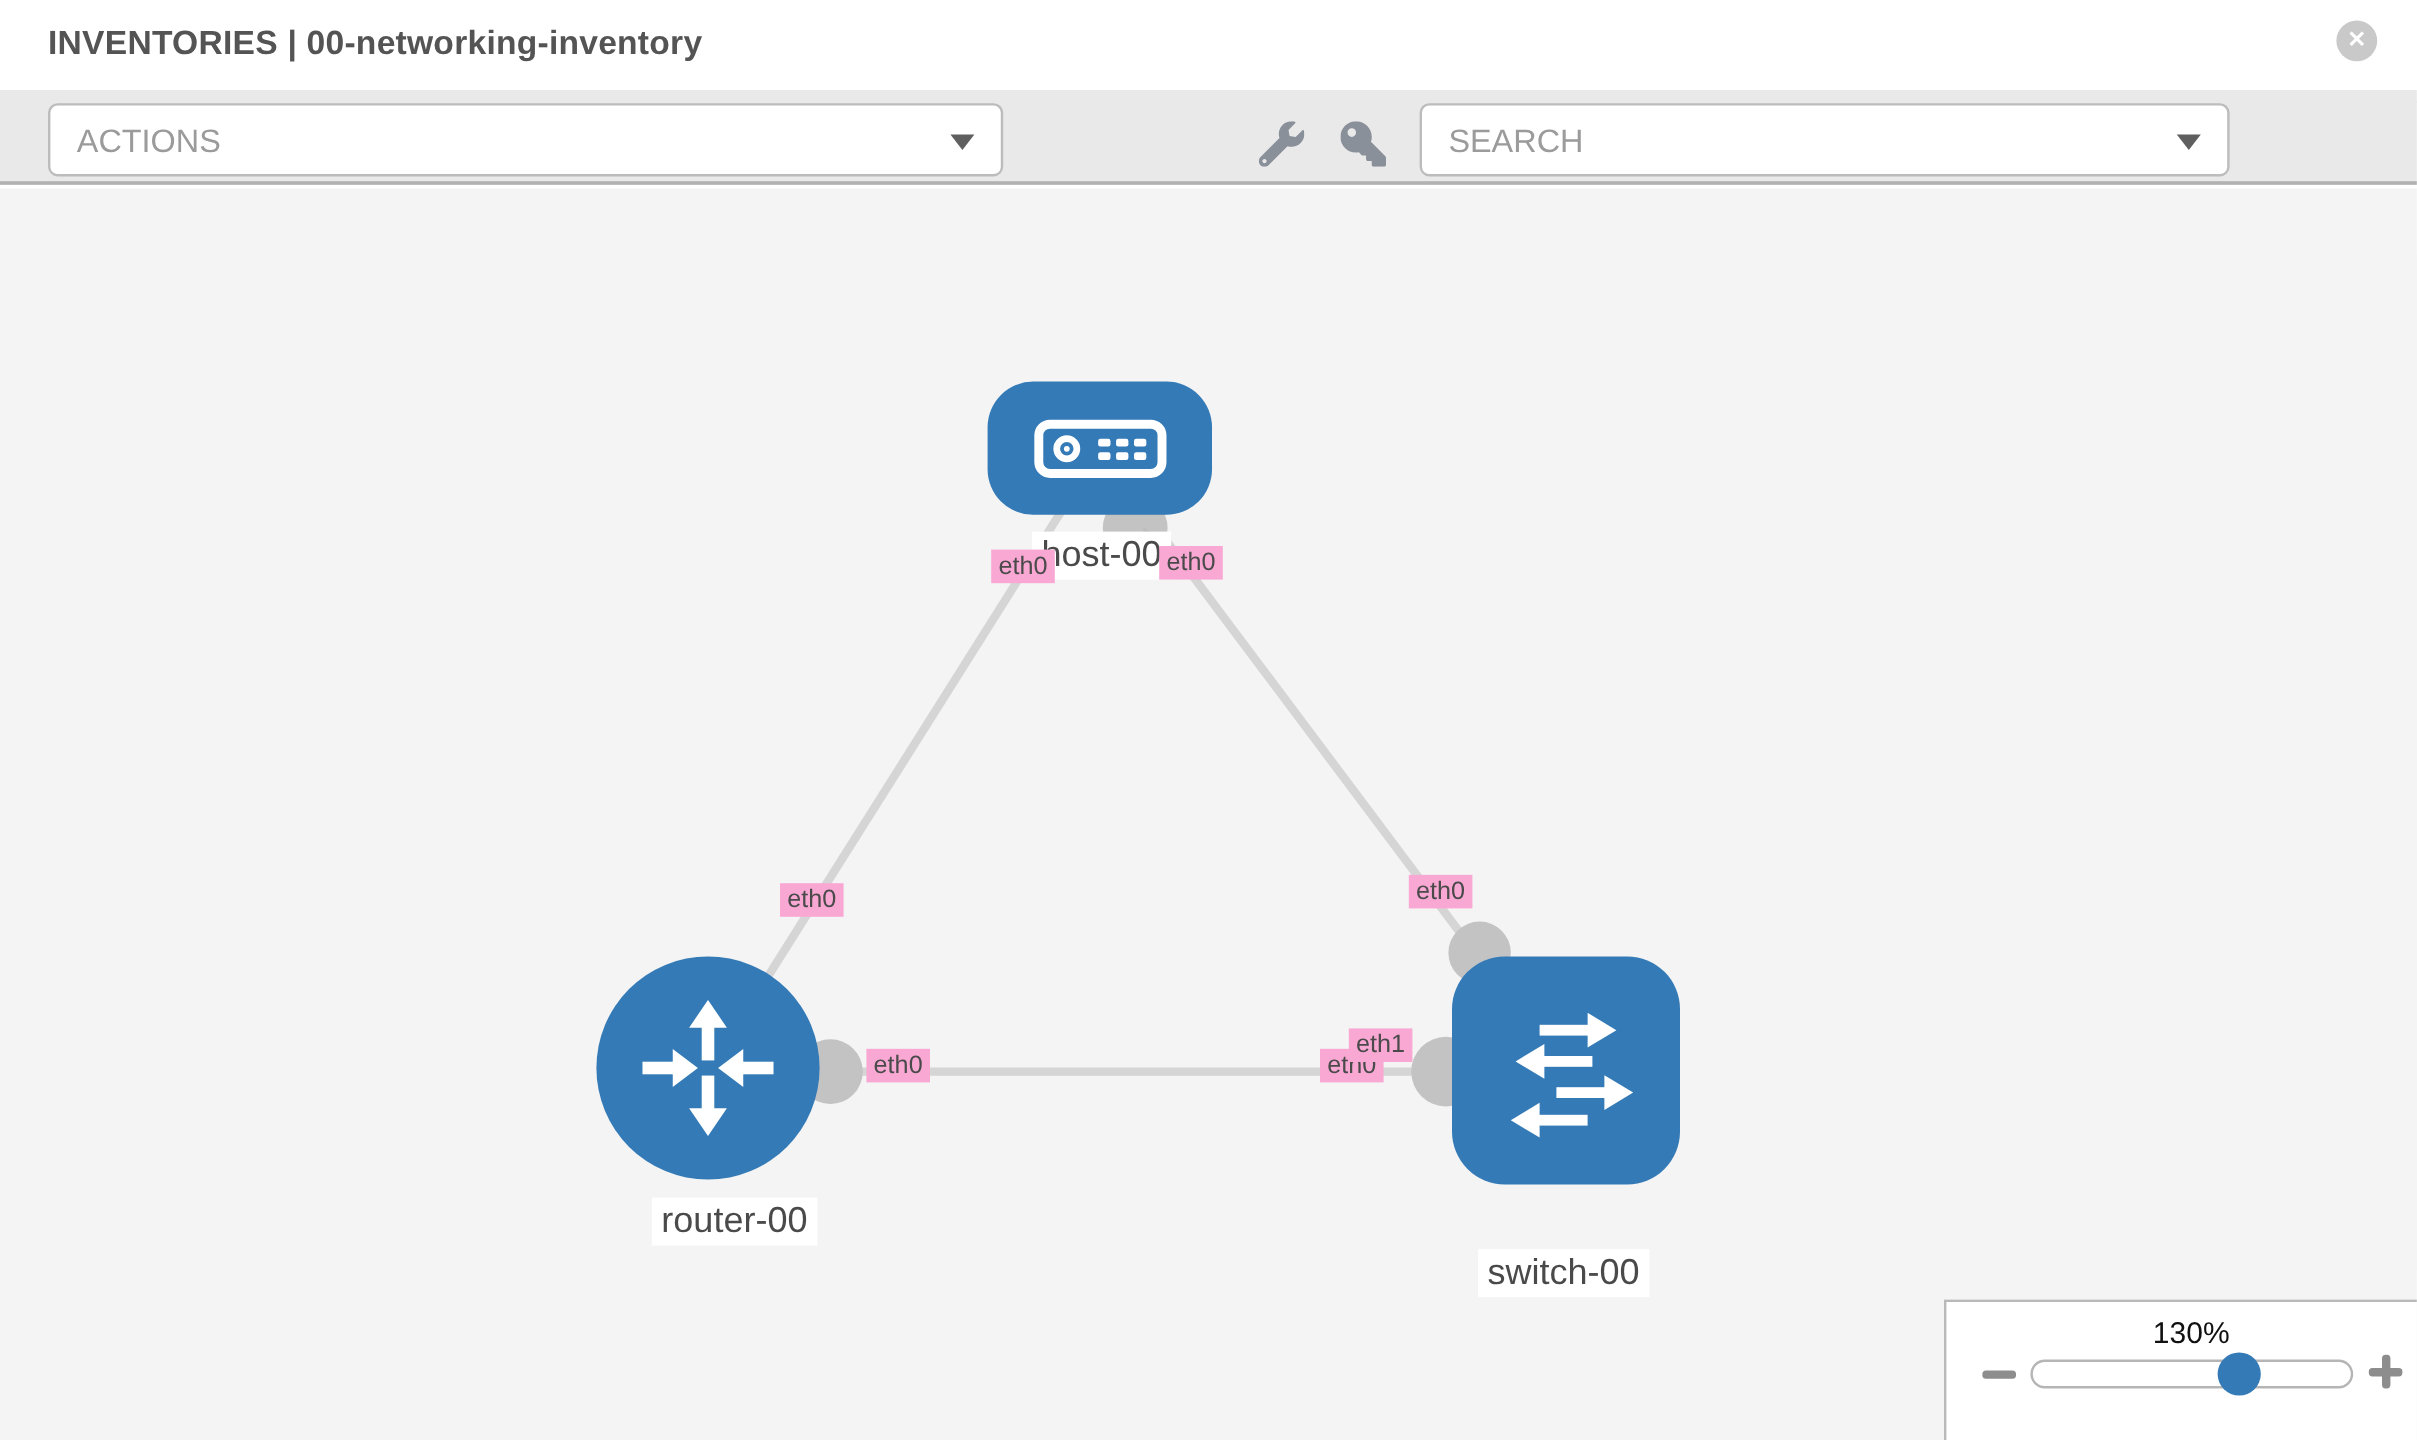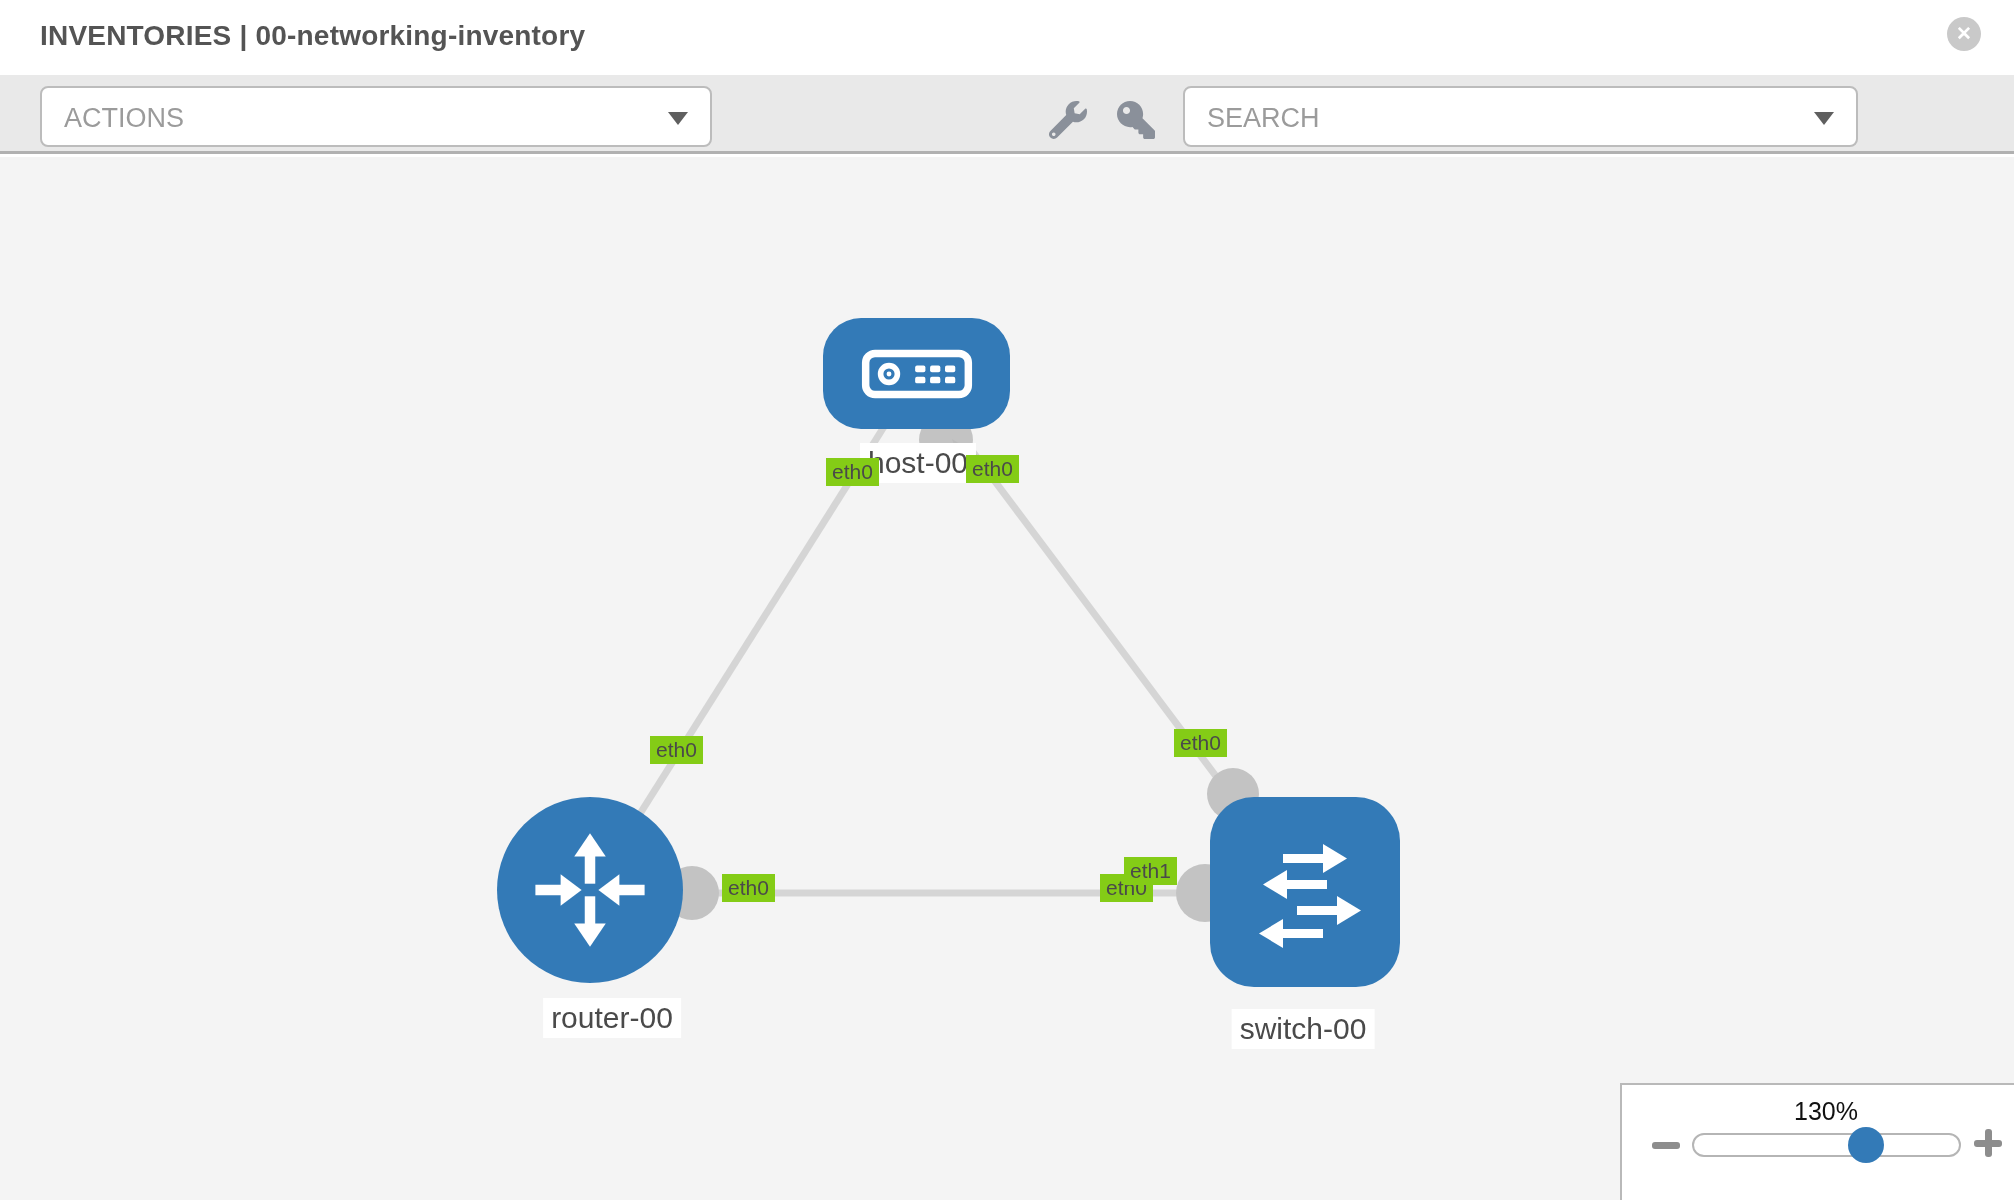--- a/index.html
+++ b/index.html
@@ -15,21 +15,21 @@
     border-radius:50%; background:#c9c9c9; cursor:pointer; }
   .close-btn::before { content:"✕"; position:absolute; left:0; top:0; width:34px;
     height:34px; line-height:34px; text-align:center; color:#ffffff;
     font-size:19px; font-weight:bold; }
 
   
   .toolbar { position:absolute; left:0; top:75px; width:2014px; height:79px;
     background:#e9e9e9; border-bottom:3px solid #b1b1b1; }
   .dropdown { position:absolute; top:11px; height:61px; background:#ffffff;
     border:2px solid #bcbcbc; border-radius:8px; cursor:pointer; }
-  .dd-actions { left:40px; width:672px;padding-left:48px; }
+  .dd-actions { left:40px; width:796px;padding-left:48px; }
   .dd-search  { left:1183px; width:675px; }
   .dd-label { position:absolute; left:22px; top:15px; font-size:27px; color:#9b9b9b; }
   .dd-caret { position:absolute; right:22px; top:24px; width:0; height:0;
     border-left:10px solid transparent; border-right:10px solid transparent;
     border-top:13px solid #5f5f5f; }
   .tool-icon { position:absolute; top:26px; width:38px; height:38px; cursor:pointer; }
   .tool-icon svg { width:38px; height:38px; fill:#8a909a; }
   .icon-wrench { left:1049px; }
   .icon-key { left:1117px; }
 
@@ -43,23 +43,23 @@
   .node-host   { left:823px; top:161px; width:187px; height:111px; border-radius:38px; }
   .node-router { left:497px; top:640px; width:186px; height:186px; border-radius:50%; }
   .node-switch { left:1210px; top:640px; width:190px; height:190px; border-radius:44px; }
   .node svg { display:block; }
 
   .node-label { position:absolute; transform:translateX(-50%);
     background:#ffffff; color:#4a4a4a; font-size:30px; padding:3px 8px;
     white-space:nowrap; }
   .lbl-host   { left:918px; top:286px; }
   .lbl-router { left:612px; top:841px; }
-  .lbl-switch { left:1303px; top:852px;text-align:center; }
+  .lbl-switch { left:1303px; top:884px;text-align:center; }
 
-  .if-label { position:absolute; background:#84cc16; color:#4a4a4a;
+  .if-label { position:absolute; background:#f9a8d4; color:#4a4a4a;
     font-size:21px; padding:2px 6px; white-space:nowrap; }
   .if-host-left    { left:826px;  top:301px; }
   .if-host-right   { left:966px;  top:298px; }
   .if-hr-link      { left:650px;  top:579px; }
   .if-hs-link      { left:1174px; top:572px; }
   .if-rs-router    { left:722px;  top:717px; }
   .if-rs-switch-bk { left:1100px; top:717px; }
   .if-rs-switch-ft { left:1124px; top:700px; }
 
   

